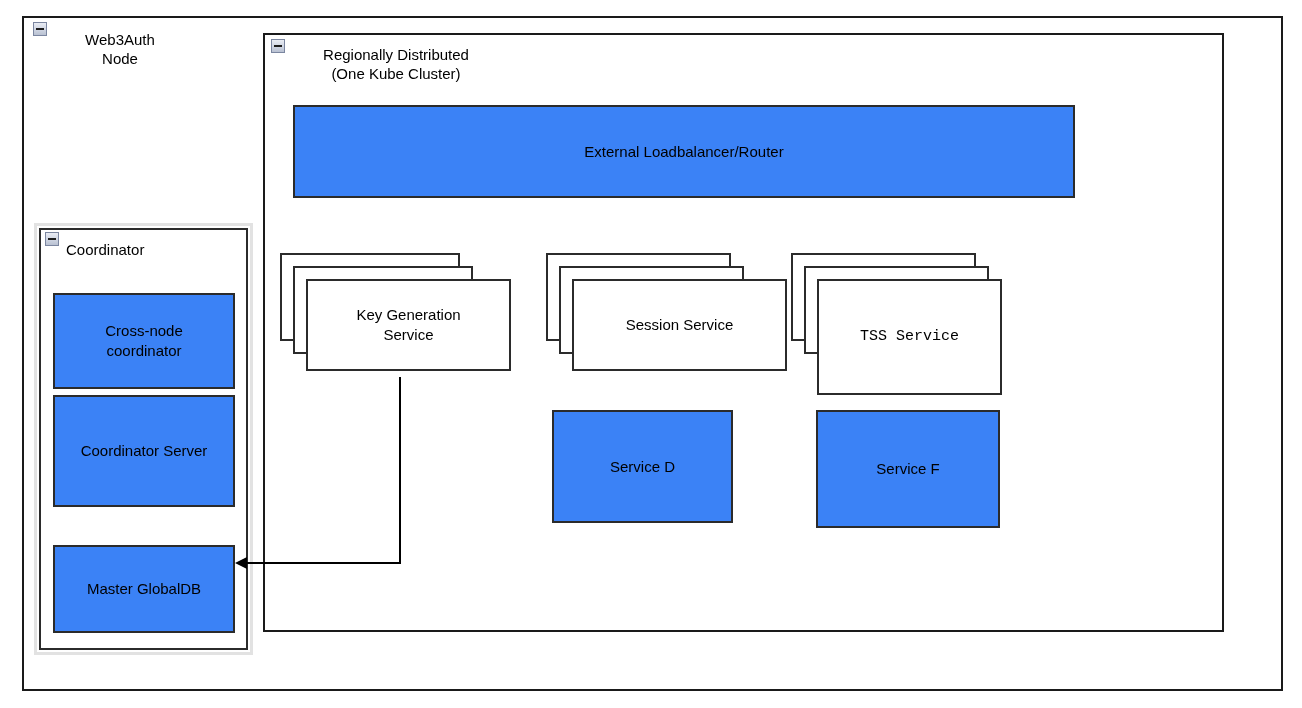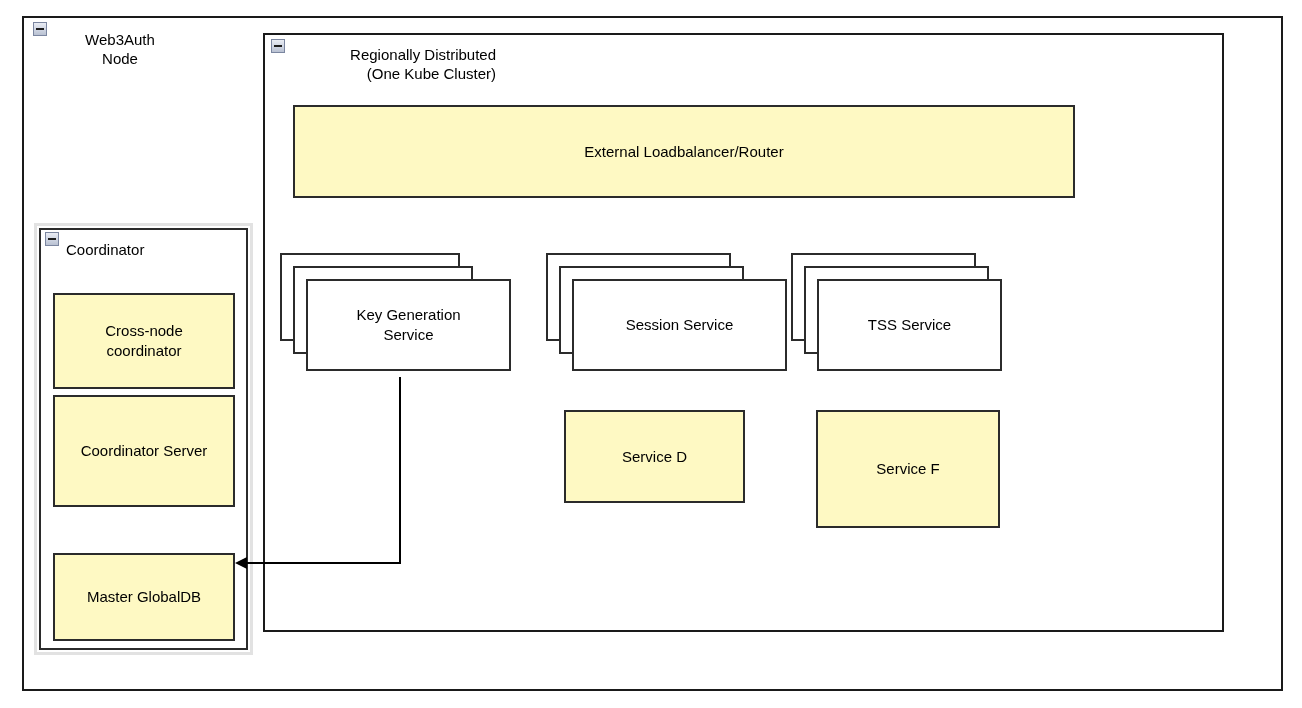--- a/index.html
+++ b/index.html
@@ -18,21 +18,21 @@
     width: 1302px;
     height: 708px;
     background: #ffffff;
     overflow: hidden;
   }
 
   
   .box {
     position: absolute;
     box-sizing: border-box;
-    background: #fef9c3;
+    background: #3b82f6;
     border: 2px solid #2b2b2b;
   }
 
   .container-box {
     position: absolute;
     box-sizing: border-box;
     background: #ffffff;
     border: 2px solid #1a1a1a;
   }
 
@@ -132,21 +132,21 @@
   <div class="collapse-icon" style="left:33px; top:22px;"></div>
 
   <div class="corner-label" style="left:55px; top:30px; width:130px;">Web3Auth
 Node</div>
 
   <div class="container-box" id="cluster-box" style="left:263px; top:33px; width:961px; height:599px;">
   </div>
 
   <div class="collapse-icon" style="left:271px; top:39px;"></div>
 
-  <div class="corner-label" style="left:296px; top:45px; width:200px; text-align:right;">Regionally Distributed
+  <div class="corner-label" style="left:296px; top:45px; width:200px; text-align:center;">Regionally Distributed
 (One Kube Cluster)</div>
 
   <div class="box" style="left:293px; top:105px; width:782px; height:93px;">
     <div class="box-label">External Loadbalancer/Router</div>
   </div>
 
   <div class="container-box framed" id="coordinator-box" style="left:39px; top:228px; width:209px; height:422px;">
   </div>
 
   <div class="collapse-icon" style="left:45px; top:232px;"></div>
@@ -155,21 +155,21 @@
 
   <div class="box" style="left:53px; top:293px; width:182px; height:96px;">
     <div class="box-label">Cross-node
 coordinator</div>
   </div>
 
   <div class="box" style="left:53px; top:395px; width:182px; height:112px;">
     <div class="box-label">Coordinator Server</div>
   </div>
 
-  <div class="box" style="left:53px; top:545px; width:182px; height:88px;margin-top:8px;">
+  <div class="box" style="left:53px; top:545px; width:182px; height:88px;">
     <div class="box-label">Master GlobalDB</div>
   </div>
 
   <div class="stack" style="left:280px; top:253px; width:216px; height:130px;">
     <div class="card back2" style="width:180px; height:88px;"></div>
     <div class="card back1" style="width:180px; height:88px;"></div>
     <div class="card front" style="width:205px; height:92px;padding-left:44px;">
       <div class="box-label">Key Generation
 Service</div>
     </div>
@@ -179,26 +179,26 @@
     <div class="card back2" style="width:185px; height:88px;"></div>
     <div class="card back1" style="width:185px; height:88px;"></div>
     <div class="card front" style="width:215px; height:92px;">
       <div class="box-label">Session Service</div>
     </div>
   </div>
 
   <div class="stack" style="left:791px; top:253px; width:224px; height:130px;">
     <div class="card back2" style="width:185px; height:88px;"></div>
     <div class="card back1" style="width:185px; height:88px;"></div>
-    <div class="card front" style="width:185px; height:92px;">
+    <div class="card front" style="width:185px; height:116px;font-family:Liberation Mono, monospace;">
       <div class="box-label">TSS Service</div>
     </div>
   </div>
 
-  <div class="box" style="left:564px; top:410px; width:181px; height:93px;">
+  <div class="box" style="left:552px; top:410px; width:181px; height:113px;">
     <div class="box-label">Service D</div>
   </div>
 
   <div class="box" style="left:816px; top:410px; width:184px; height:118px;">
     <div class="box-label">Service F</div>
   </div>
 
   <div class="conn-v" style="left:399px; top:377px; height:187px;"></div>
   <div class="conn-h" style="left:247px; top:562px; width:154px;"></div>
   <div class="arrowhead" style="left:235px; top:557px;"></div>

